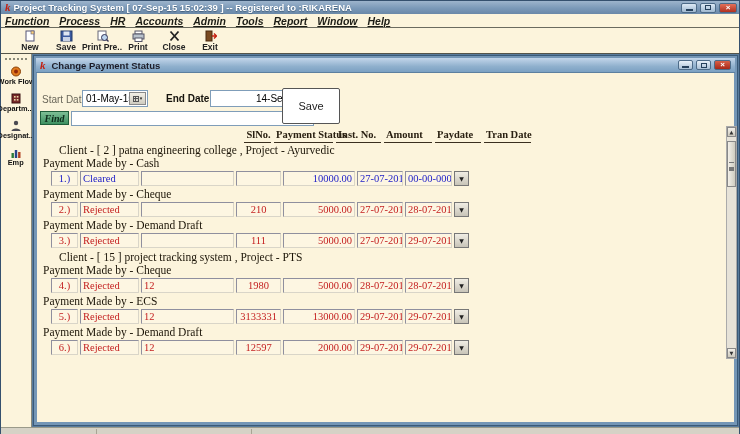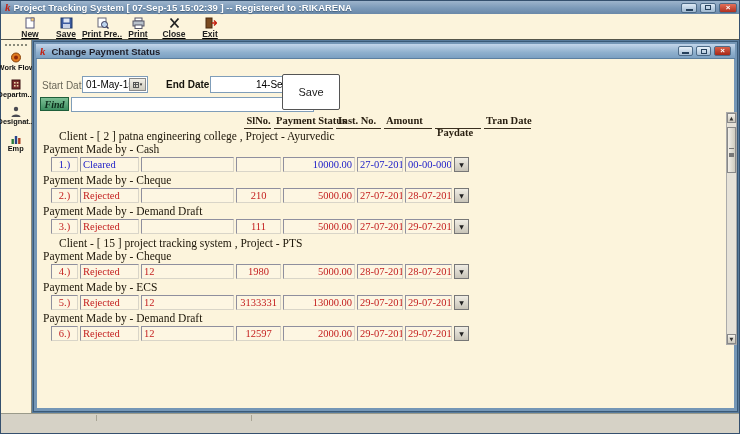--- a/index.html
+++ b/index.html
@@ -17,21 +17,21 @@
     background:linear-gradient(180deg,#dce9f5,#9fb8d0); display:flex; align-items:center; justify-content:center; }
   .wbtn.close { background:linear-gradient(180deg,#e2705a,#b03020); width:18px; color:#fff; font-size:8px; line-height:8px; font-weight:bold; }
   .glyph-min { width:7px; height:2px; background:#26415c; margin-top:4px; }
   .glyph-restore { width:6px; height:5px; border:1px solid #26415c; background:transparent; }
 
   
   .menubar { height:14px; background:#fcf4dc; border-bottom:1px solid #6b6b5f; display:flex; align-items:center; padding-left:4px; }
   .menu-item { font:bold italic 10.5px "Liberation Sans",sans-serif; color:#1d1d16; text-decoration:underline; margin-right:10px; white-space:nowrap; cursor:default; }
 
   
-  .toolbar { height:26px; background:#fcf4dc; border-bottom:1px solid #55554a; display:flex; align-items:flex-end;text-decoration:underline; }
+  .toolbar { height:26px; background:#fcf4dc; border-bottom:1px solid #55554a; display:flex; align-items:center; }
   .tb-grip { width:6px; border-left:2px dotted #8a8a7a; margin:2px 2px 2px 3px; }
   .tb-btn { width:36px; display:flex; flex-direction:column; align-items:center; justify-content:center; gap:0; padding-top:1px; }
   .tb-btn svg { width:13px; height:12px; display:block; }
   .tb-label { font-size:8.5px; font-weight:bold; color:#222; white-space:nowrap; }
   .tb-sep { width:1px; background:#b9b2a0; margin:3px 2px; }
 
   
   .workspace { display:flex; height:373px; }
   .sidebar { width:31px; background:#fcf4dc; border-right:1px solid #8a8a7a; display:flex; flex-direction:column; align-items:center; }
   .sb-grip { width:22px; border-top:2px dotted #8a8a7a; margin:4px 0 6px 0; }
@@ -93,21 +93,21 @@
     background:#fdf6e2; padding:0 2px; white-space:nowrap; overflow:hidden; }
   .c0 { width:27px; text-align:center; }
   .c1 { width:59px; }
   .c2 { width:93px; }
   .c3 { width:45px; text-align:center; }
   .c4 { width:72px; text-align:right; }
   .c5 { width:46px; text-align:center; }
   .c6 { width:47px; text-align:center; }
   .hc0 { width:27px; text-align:center; }
   .hc1 { width:59px; } .hc2 { width:93px; } .hc3 { width:45px; }
-  .hc4 { width:48px; } .hc5 { width:46px;margin-top:12px; } .hc6 { width:47px; }
+  .hc4 { width:48px; } .hc5 { width:46px; } .hc6 { width:47px; }
   .c-blue { color:#2222c8; }
   .c-red { color:#c42020; }
   .dd { width:15px; height:15px; border:1px solid #777; background:linear-gradient(180deg,#f0ede4,#c8c4b8);
     font-size:6px; line-height:13px; text-align:center; color:#222; font-family:"DejaVu Sans",sans-serif; }
 
   
   .vscroll { position:absolute; left:689px; top:53px; width:11px; height:233px; background:#e6e2d8; border:1px solid #aaa; }
   .vs-arrow { width:9px; height:10px; background:linear-gradient(180deg,#f4f1ea,#cdc9bd); border:1px solid #888;
     font-size:5px; line-height:9px; text-align:center; color:#333; font-family:"DejaVu Sans",sans-serif; }
   .vs-up { position:absolute; top:0; left:0; }
@@ -133,20 +133,31 @@
       <span class="wbtn">
           <span class="glyph-min"></span>
         </span>
       <span class="wbtn">
           <span class="glyph-restore"></span>
         </span>
       <span class="wbtn close">×</span>
     </div>
   </div>
 
+  <div class="menubar" id="menubar">
+      <span class="menu-item">Function</span>
+      <span class="menu-item">Process</span>
+      <span class="menu-item">HR</span>
+      <span class="menu-item">Accounts</span>
+      <span class="menu-item">Admin</span>
+      <span class="menu-item">Tools</span>
+      <span class="menu-item">Report</span>
+      <span class="menu-item">Window</span>
+      <span class="menu-item">Help</span>
+    </div>
 
   <div class="toolbar">
     <div class="tb-grip"></div>
     <div class="tb-btn">
       <svg viewBox="0 0 13 12">
           <rect x="2" y="1" width="8" height="10" fill="#fff" stroke="#557" stroke-width="1"></rect>
           <rect x="7" y="1" width="3" height="3" fill="#ffd27a" stroke="#557" stroke-width=".6"></rect>
         </svg>
       <span class="tb-label">New</span>
     </div>

